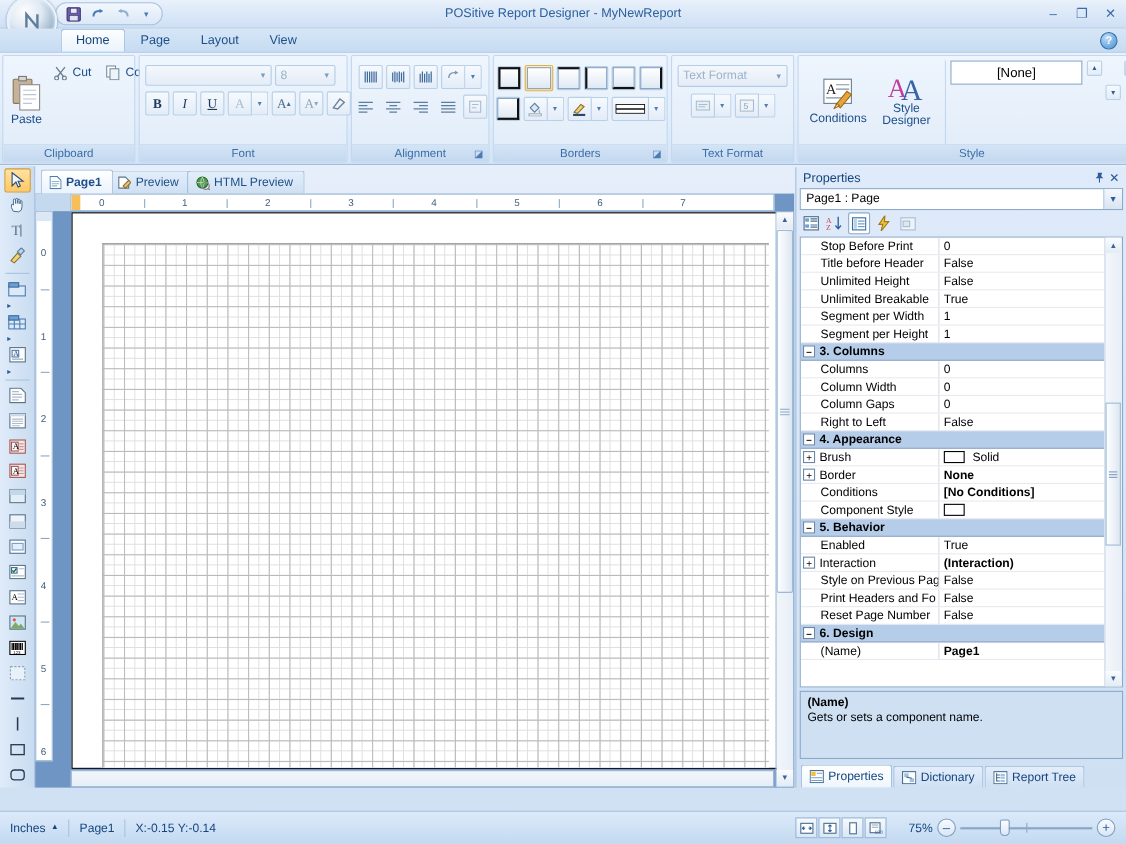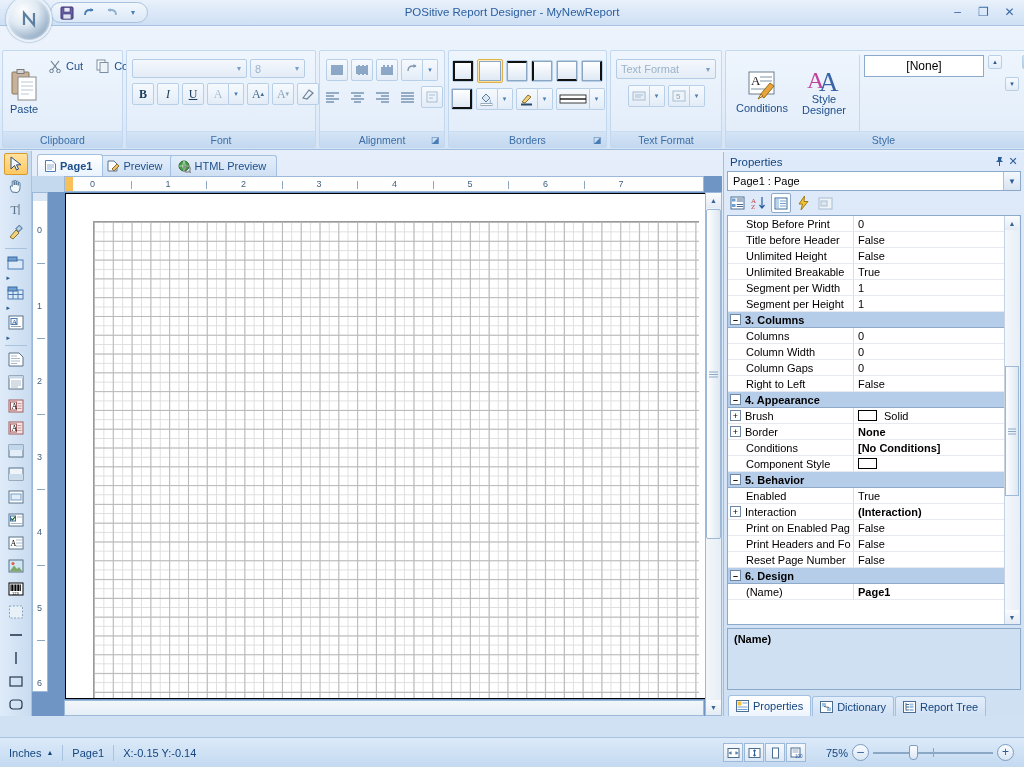--- a/index.html
+++ b/index.html
@@ -293,20 +293,27 @@
           </svg>
       </div>
     </div>
     <div class="win-btns">
       <div class="win-btn">–</div>
       <div class="win-btn">❐</div>
       <div class="win-btn">✕</div>
     </div>
   </div>
 
+  <div class="ribbon-tabs">
+    <div class="rtab active">Home</div>
+    <div class="rtab">Page</div>
+    <div class="rtab">Layout</div>
+    <div class="rtab">View</div>
+    <div class="help-q">?</div>
+  </div>
 
   <div class="ribbon">
 
     <div class="rgroup" style="width:121px;">
       <div class="rgroup-body">
         <div class="bigbtn">
           <svg width="30" height="34" viewBox="0 0 30 34">
             <rect x="3" y="4" width="17" height="22" rx="1" fill="#c7b299" stroke="#8a7559"></rect>
             <rect x="8" y="1.5" width="7" height="4" fill="#d6d6d6" stroke="#7a7a7a"></rect>
             <rect x="9" y="9" width="18" height="23" fill="#ffffff" stroke="#8a8a8a"></rect>
@@ -1085,21 +1092,21 @@
             <div class="pname hasexp">
               <span class="exp">+</span>
               <span>Interaction</span>
             </div>
             <div class="pval b">
               <span>(Interaction)</span>
             </div>
           </div>
           <div class="prow">
             <div class="pname">
-              <span>Print on Enabled Pag</span>
+              <span>Style on Previous Pag</span>
             </div>
             <div class="pval">
               <span>False</span>
             </div>
           </div>
           <div class="prow">
             <div class="pname">
               <span>Print Headers and Fo</span>
             </div>
             <div class="pval">
@@ -1137,20 +1144,21 @@
                 <line x1="0" y1="6" x2="8" y2="6"></line>
               </g>
             </svg>
         </div>
         <div class="sc-btn" style="position:absolute;bottom:0;">▼</div>
       </div>
     </div>
 
     <div class="desc">
       <div class="desc-t">(Name)</div>
+      <div class="desc-d">Gets or sets a component name.</div>
     </div>
 
     <div class="ptabs">
       <div class="ptab active">
         <svg width="13" height="12" viewBox="0 0 13 12">
             <rect x=".5" y=".5" width="12" height="11" fill="#fff" stroke="#4a6d90"></rect>
             <rect x="1.5" y="1.5" width="4" height="4" fill="#f2c139"></rect>
             <g stroke="#6f9fd0">
               <line x1="6.5" y1="3" x2="11.5" y2="3"></line>
               <line x1="1.5" y1="7" x2="11.5" y2="7"></line>

